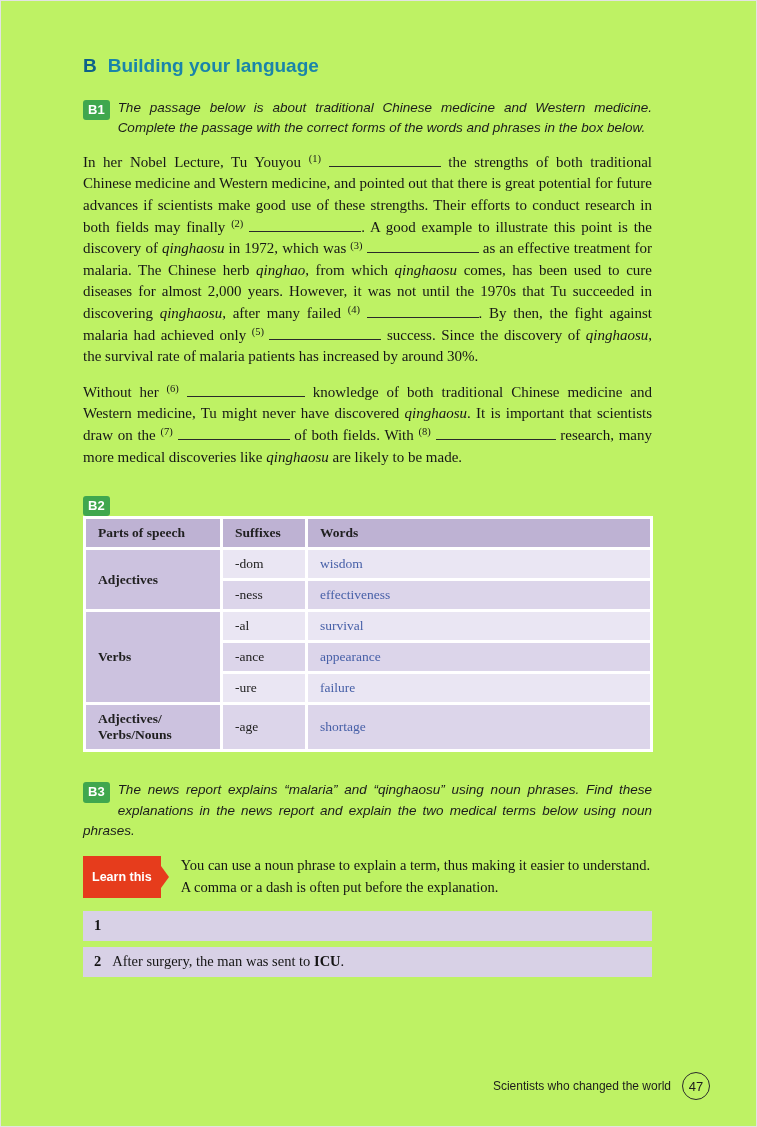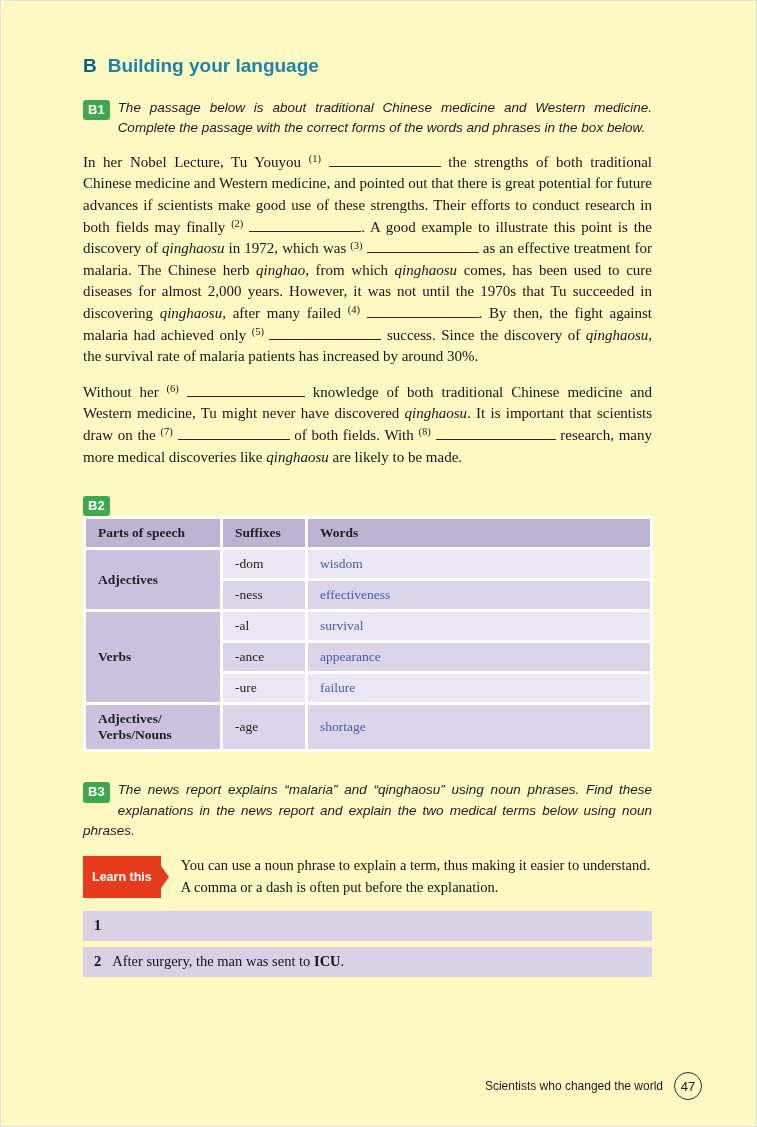--- a/index.html
+++ b/index.html
@@ -1,17 +1,17 @@
 <!DOCTYPE html>
 <html><head>
 <meta charset="utf-8">
 <style>
   html,body{margin:0;padding:0;background:#f6f6f6;}
   .page{
-    width:757px;height:1127px;position:relative;background:#fef9c3;
+    width:757px;height:1127px;position:relative;background:#bef264;
     font-family:"Liberation Sans",sans-serif;overflow:hidden;
     border:1px solid #e3e3e3;box-sizing:border-box;margin:0 auto;
   }
   .content{padding:54px 104px 0 82px;}
 
   
   .section-heading{margin:0 0 20px;font-size:19px;font-weight:bold;line-height:1.2;}
   .section-letter{color:#0d6188;margin-right:11px;}
   .section-title-text{color:#1a84aa;}
 
@@ -62,21 +62,21 @@
 
   
   .item{
     display:flex;gap:11px;background:#d8d1e6;padding:6px 10px 7px 11px;
     font-family:"Liberation Serif",serif;font-size:14.5px;color:#141414;
     margin-bottom:6px;align-items:baseline;
   }
   .item-num{font-weight:bold;}
 
   
-  .footer{position:absolute;right:54px;bottom:26px;display:flex;align-items:center;gap:11px;}
+  .footer{position:absolute;right:46px;bottom:26px;display:flex;align-items:center;gap:11px;}
   .book-title{font-size:12px;color:#1c1c1c;}
   .page-circle{
     width:28px;height:28px;border:1.5px solid #2b2b2b;border-radius:50%;
     display:flex;align-items:center;justify-content:center;
     font-size:13px;color:#1c1c1c;box-sizing:border-box;
   }
 </style>
 </head>
 <body>
 

